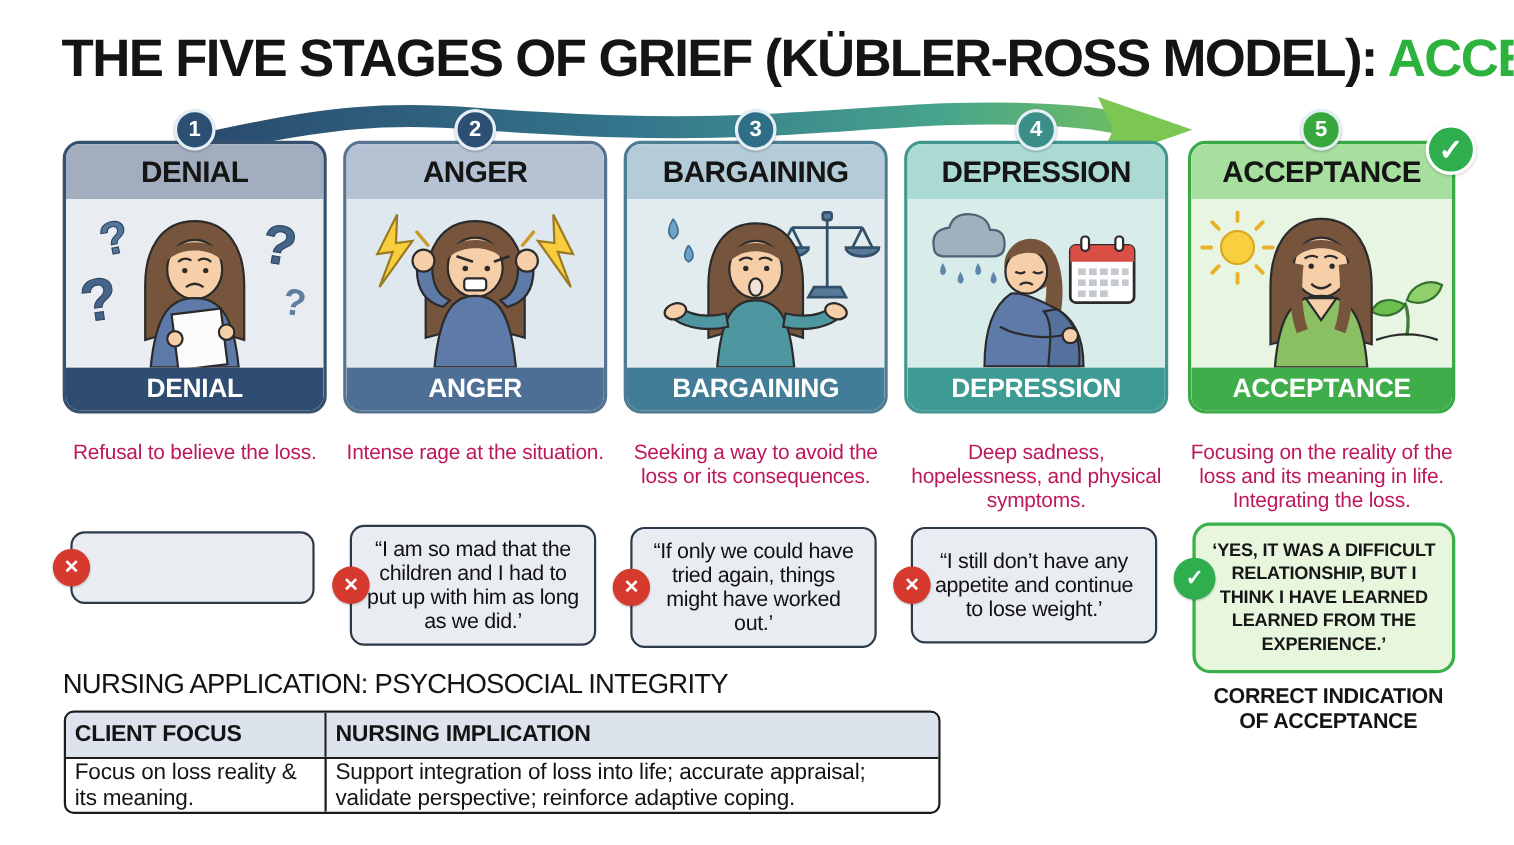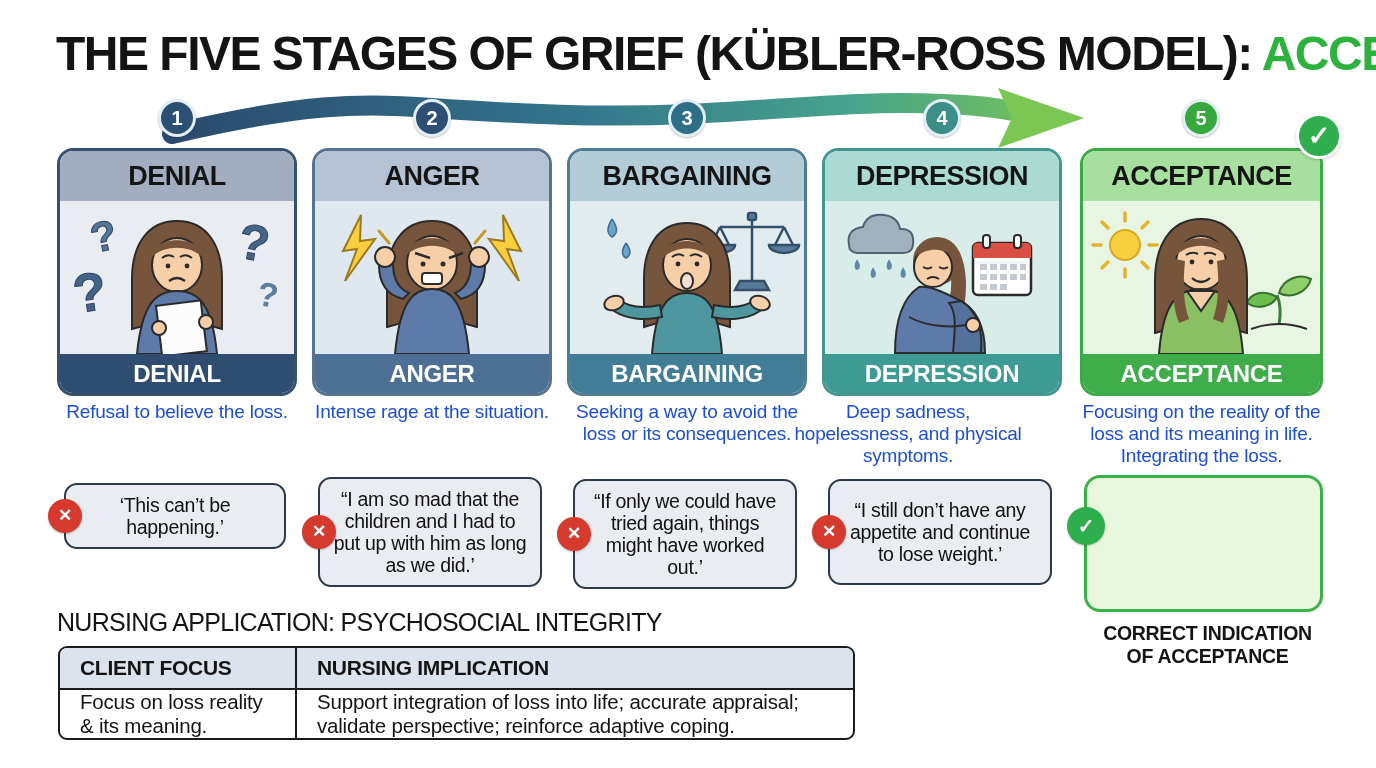--- a/index.html
+++ b/index.html
@@ -22,43 +22,43 @@
   .n1{left:158px;background:#2c4f74}.n2{left:413px;background:#2d4f74}
   .n3{left:668px;background:#2e6e86}.n4{left:923px;background:#3c8f89}
   .n5{left:1182px;background:#36a83e}
 
   .checkbadge{position:absolute;left:1296px;top:113px;width:46px;height:46px;border-radius:50%;
               background:#2fae4e;border:3px solid #fff;box-sizing:border-box;color:#fff;
               display:flex;align-items:center;justify-content:center;font-size:27px;font-weight:800;
               z-index:6;box-shadow:0 1px 3px rgba(0,0,0,.2)}
 
   
-  .card{position:absolute;top:148px;width:240px;height:248px;border-radius:16px;
+  .card{position:absolute;top:128px;width:240px;height:248px;border-radius:16px;
         border:3px solid;overflow:hidden;box-sizing:border-box;display:flex;
         flex-direction:column;z-index:2;background:#fff}
   .c1{left:57px;border-color:#35516e}.c2{left:312px;border-color:#56748f}
   .c3{left:567px;border-color:#4d7d92}.c4{left:822px;border-color:#41968f}
   .c5{left:1080px;width:243px;border-color:#3aaa46}
   .card-header{height:50px;display:flex;align-items:center;justify-content:center;
                font-size:27px;font-weight:800;letter-spacing:-0.5px;color:#151515}
   .h1{background:#a2aec0}.h2{background:#b4c2d3}.h3{background:#b4ccd7}
   .h4{background:#abdad3}.h5{background:#a6df9e}
   .card-body{flex:1;position:relative}
   .b1{background:#e9edf2}.b2{background:#dfe7ef}.b3{background:#e2ebee}
   .b4{background:#d8ecea}.b5{background:#e7f5e2}
   .card-body svg{display:block;width:100%;height:100%}
   .card-footer{height:39px;display:flex;align-items:center;justify-content:center;
                font-size:24px;font-weight:800;letter-spacing:-0.3px;color:#fff}
   .f1{background:#2e4d71}.f2{background:#4d6f96}.f3{background:#417d96}
   .f4{background:#3e9b94}.f5{background:#3fae4a}
 
   
   .desc{position:absolute;top:401px;width:244px;text-align:center;font-size:19px;
-        line-height:1.17;font-weight:500;letter-spacing:-0.2px;color:#1d4ed8}
-  .d1{left:55px}.d2{left:310px}.d3{left:565px}.d4{left:786px}.d5{left:1078px;width:247px}
+        line-height:1.17;font-weight:500;letter-spacing:-0.2px;color:#be185d}
+  .d1{left:55px}.d2{left:310px}.d3{left:565px}.d4{left:820px}.d5{left:1078px;width:247px}
 
   
   .quote{position:absolute;box-sizing:border-box;border:2.5px solid #2c3a49;background:#e9ecf0;
          border-radius:13px;display:flex;align-items:center;justify-content:center;
          text-align:center;font-size:19.5px;line-height:1.13;letter-spacing:-0.3px;
          color:#111;padding:8px 12px;z-index:2}
   .q1{left:64px;top:483px;width:222px;height:66px}
   .q2{left:318px;top:477px;width:224px;height:110px}
   .q3{left:573px;top:479px;width:224px;height:110px}
   .q4{left:828px;top:479px;width:224px;height:106px}
@@ -77,21 +77,21 @@
   
   .nheading{position:absolute;left:57px;top:608px;font-size:25px;font-weight:400;
             letter-spacing:-0.7px;color:#141414}
   .ntable{position:absolute;left:58px;top:646px;width:797px;border:2px solid #1b1b1b;
           border-radius:9px;overflow:hidden;background:#fff;box-sizing:border-box}
   .trow{display:flex}
   .trow.head .cell{background:#dde3ec;font-weight:800;font-size:21px;height:40px;
                    letter-spacing:-0.3px}
   .trow.body{border-top:2px solid #1b1b1b}
   .trow.body .cell{height:48px;font-size:20.5px;line-height:1.15;letter-spacing:-0.2px}
-  .cell{box-sizing:border-box;padding:4px 20px;display:flex;align-items:center}
+  .cell{box-sizing:border-box;padding:4px 8px;display:flex;align-items:center}
   .cell1{width:237px;border-right:2px solid #1b1b1b}
   .cell2{flex:1}
 </style>
 </head>
 <body>
 
 <div class="title"><span>THE FIVE STAGES OF GRIEF (KÜBLER-ROSS MODEL): </span><span class="hl">ACCEPTANCE</span></div>
 
 <svg class="arrow-svg" viewBox="0 0 1376 68">
   <defs>
@@ -309,21 +309,20 @@
 <div class="desc d1">Refusal to believe the loss.</div>
 <div class="desc d2">Intense rage at the situation.</div>
 <div class="desc d3">Seeking a way to avoid the loss or its consequences.</div>
 <div class="desc d4">Deep sadness, hopelessness, and physical symptoms.</div>
 <div class="desc d5">Focusing on the reality of the loss and its meaning in life. Integrating the loss.</div>
 
 <div class="quote q1">
   <div class="badge x">
       <span>✕</span>
     </div>
-  <span>‘This can’t be happening.’</span>
 </div>
 <div class="quote q2">
   <div class="badge x">
       <span>✕</span>
     </div>
   <span>“I am so mad that the children and I had to put up with him as long as we did.’</span>
 </div>
 <div class="quote q3">
   <div class="badge x">
       <span>✕</span>
@@ -333,20 +332,21 @@
 <div class="quote q4">
   <div class="badge x">
       <span>✕</span>
     </div>
   <span>“I still don’t have any appetite and continue to lose weight.’</span>
 </div>
 <div class="quote q5">
   <div class="badge ok">
       <span>✓</span>
     </div>
+  <span>‘YES, IT WAS A DIFFICULT RELATIONSHIP, BUT I THINK I HAVE LEARNED LEARNED FROM THE EXPERIENCE.’</span>
 </div>
 
 <div class="caption">CORRECT INDICATION OF ACCEPTANCE</div>
 
 <div class="nheading">NURSING APPLICATION: PSYCHOSOCIAL INTEGRITY</div>
 <div class="ntable">
   <div class="trow head">
     <div class="cell cell1">CLIENT FOCUS</div>
     <div class="cell cell2">NURSING IMPLICATION</div>
   </div>

